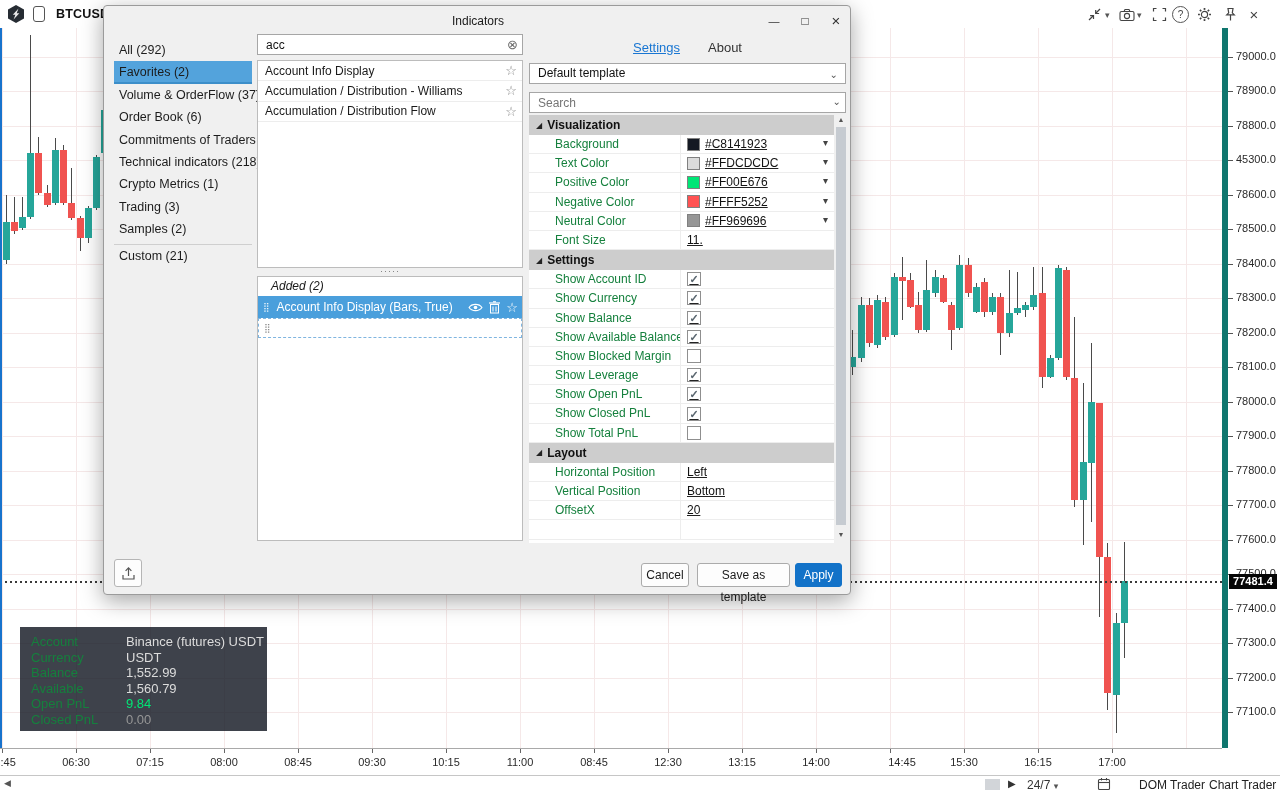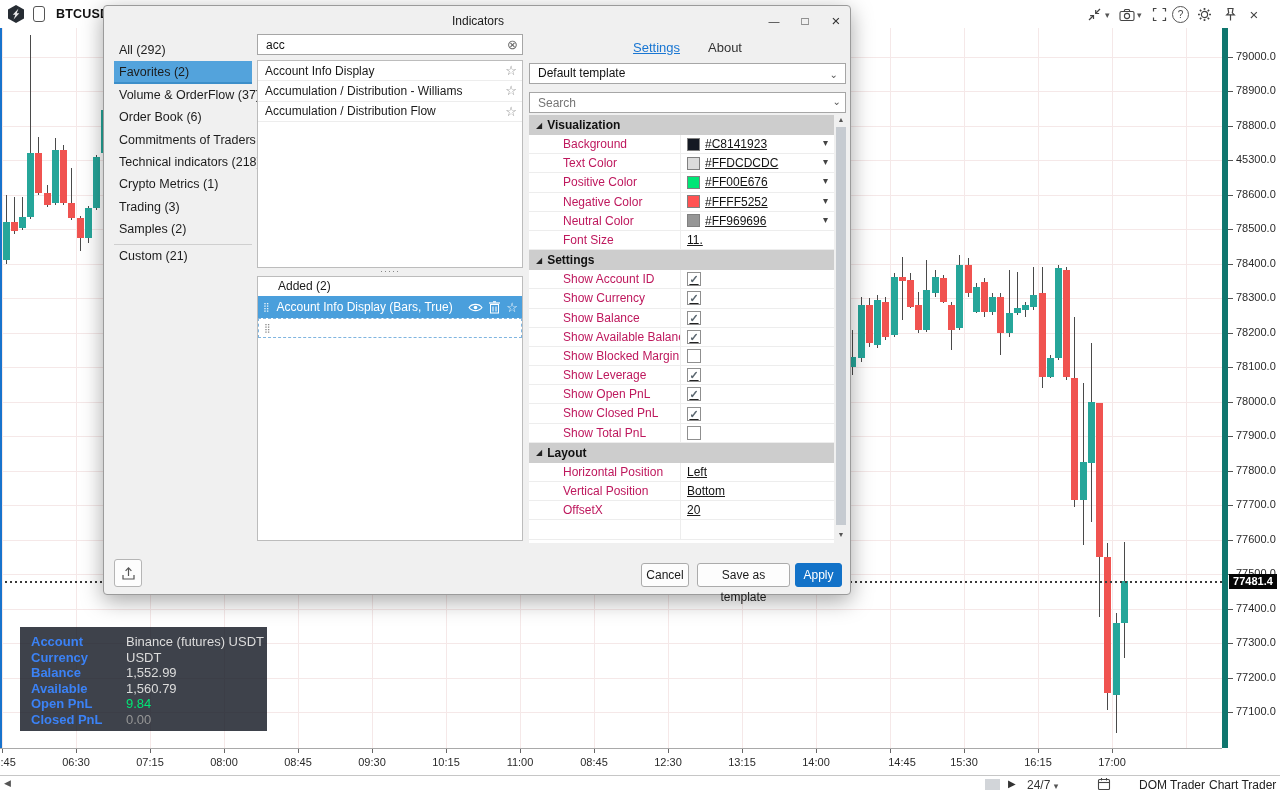--- a/index.html
+++ b/index.html
@@ -19,21 +19,21 @@
   .gridh{position:absolute;left:0;width:1222px;height:1px;background:#f5e8e8;}
   .gridv{position:absolute;top:0;width:1px;height:720px;background:#f5e8e8;}
   .wick{position:absolute;width:1px;background:#4a4a4a;}
   .body{position:absolute;width:7px;}
   #dotline{left:0;width:1222px;height:2px;background-image:repeating-linear-gradient(90deg,#3a3a3a 0 2px,transparent 2px 5px);}
   #leftedge{left:0;top:28px;width:2px;height:745px;background:#1873cc;}
   #bottomedge{left:0;top:772px;width:988px;height:2px;background:#1873cc;}
   
   #acct{left:20px;top:599px;width:247px;height:104px;background:rgba(19,25,35,0.82);padding:7px 0 0 11px;box-sizing:border-box;}
   .arow{display:flex;font-size:13px;line-height:15.6px;}
-  .albl{width:95px;color:#3b82f6;font-weight:bold;}
+  .albl{width:95px;color:#15803d;}
   
   #paxis{left:1222px;top:28px;width:58px;height:720px;background:#fff;border-left:6px solid #0f766e;}
   .ptick{position:absolute;left:0;width:5px;height:1px;background:#555;}
   .plab{position:absolute;left:8px;font-size:11px;color:#2a2a2a;white-space:nowrap;}
   #pbadge{left:1px;width:48px;height:15px;background:#050505;color:#fff;font-size:11px;font-weight:700;
           text-align:center;line-height:15px;}
   #taxis{left:0;top:748px;width:1222px;height:27px;background:#fff;border-top:1px solid #a9a9a9;overflow:hidden;}
   .ttick{position:absolute;top:0;width:1px;height:4px;background:#666;}
   .tlab{position:absolute;top:7px;width:40px;text-align:center;font-size:11px;color:#2a2a2a;}
   
@@ -53,21 +53,21 @@
   .searchwrap{position:relative;height:21px;}
   .searchwrap input{width:100%;height:21px;box-sizing:border-box;border:1px solid #a6a6a6;font-size:12px;
       font-family:"Liberation Sans",sans-serif;padding:0 20px 0 8px;outline:none;color:#111;background:#fff;}
   .clearx{position:absolute;right:5px;top:3px;font-size:13px;color:#666;}
   #results{margin-top:5px;height:208px;background:#fff;border:1px solid #bcbcbc;box-sizing:border-box;overflow:hidden;}
   .resrow{display:flex;align-items:center;height:19.3px;border-bottom:1px solid #ededed;padding:0 5px 0 7px;}
   .reslabel{flex:1;font-size:12px;color:#1a1a1a;white-space:nowrap;}
   .star{color:#8a8a8a;font-size:13px;}
   #splitdots{height:8px;text-align:center;font-size:9px;line-height:7px;color:#777;letter-spacing:1px;}
   #addedbox{height:265px;background:#fff;border:1px solid #bcbcbc;box-sizing:border-box;overflow:hidden;}
-  #addedhdr{height:19px;line-height:19px;padding-left:20px;font-size:12px;color:#1a1a1a;}
+  #addedhdr{height:19px;line-height:19px;padding-left:13px;font-size:12px;color:#1a1a1a;font-style:italic;}
   .addrow{display:flex;align-items:center;height:22px;padding:0 4px 0 5px;box-sizing:border-box;}
   .addrow.asel{background:#4a9fdc;color:#fff;}
   .addrow.aempty{height:20px;border:1px dashed #7fb5e0;}
   .dots{font-size:9px;margin-right:7px;line-height:10px;}
   .asel .dots{color:#eaf4fb;} .aempty .dots{color:#8a8a8a;}
   .addlabel{flex:1;font-size:12px;white-space:nowrap;}
   .aicon{margin-left:6px;display:flex;align-items:center;}
   .astar{color:#fff;font-size:13px;margin-left:6px;}
   
   #rightcol{left:425px;top:28px;width:317px;}
@@ -76,21 +76,21 @@
   .tab.active{color:#1976d2;text-decoration:underline;}
   .selbox{position:relative;height:21px;margin-top:3px;background:#fff;border:1px solid #a6a6a6;box-sizing:border-box;
           font-size:12px;line-height:19px;padding-left:8px;color:#111;}
   .selbox .vcaret{position:absolute;right:7px;top:1px;font-size:10px;color:#555;}
   #psearchwrap{margin-top:8px;}
   #grid{margin-top:2px;width:305px;height:428px;background:#fff;overflow:hidden;}
   .pghead{height:20px;background:#cdcdcd;display:flex;align-items:center;padding-left:7px;box-sizing:border-box;}
   .tri{font-size:8px;color:#222;}
   .pgtitle{font-size:12px;font-weight:700;color:#111;margin-left:5px;}
   .prow{height:19.2px;display:flex;border-bottom:1px solid #ededed;box-sizing:border-box;background:#fff;}
-  .plabel{width:152px;padding-left:34px;font-size:12px;color:#be185d;line-height:18px;box-sizing:border-box;
+  .plabel{width:152px;padding-left:26px;font-size:12px;color:#15803d;line-height:18px;box-sizing:border-box;
           border-right:1px solid #ededed;white-space:nowrap;overflow:hidden;}
   .pval{flex:1;position:relative;display:flex;align-items:center;padding-left:6px;text-decoration:underline;}
   .swatch{width:13px;height:13px;border:1px solid #808080;box-sizing:border-box;}
   .hex{font-size:12px;color:#111;margin-left:5px;}
   .pcaret{position:absolute;right:6px;top:2px;font-size:10px;color:#444;}
   .cbox{width:14px;height:14px;border:1px solid #8f8f8f;background:#fff;font-size:11px;line-height:13px;
         text-align:center;color:#5b6770;font-weight:700;box-sizing:border-box;}
   .ptext{font-size:12px;color:#111;}
   
   #vscroll{left:731px;top:107px;width:12px;height:428px;background:#f0f0f0;}

